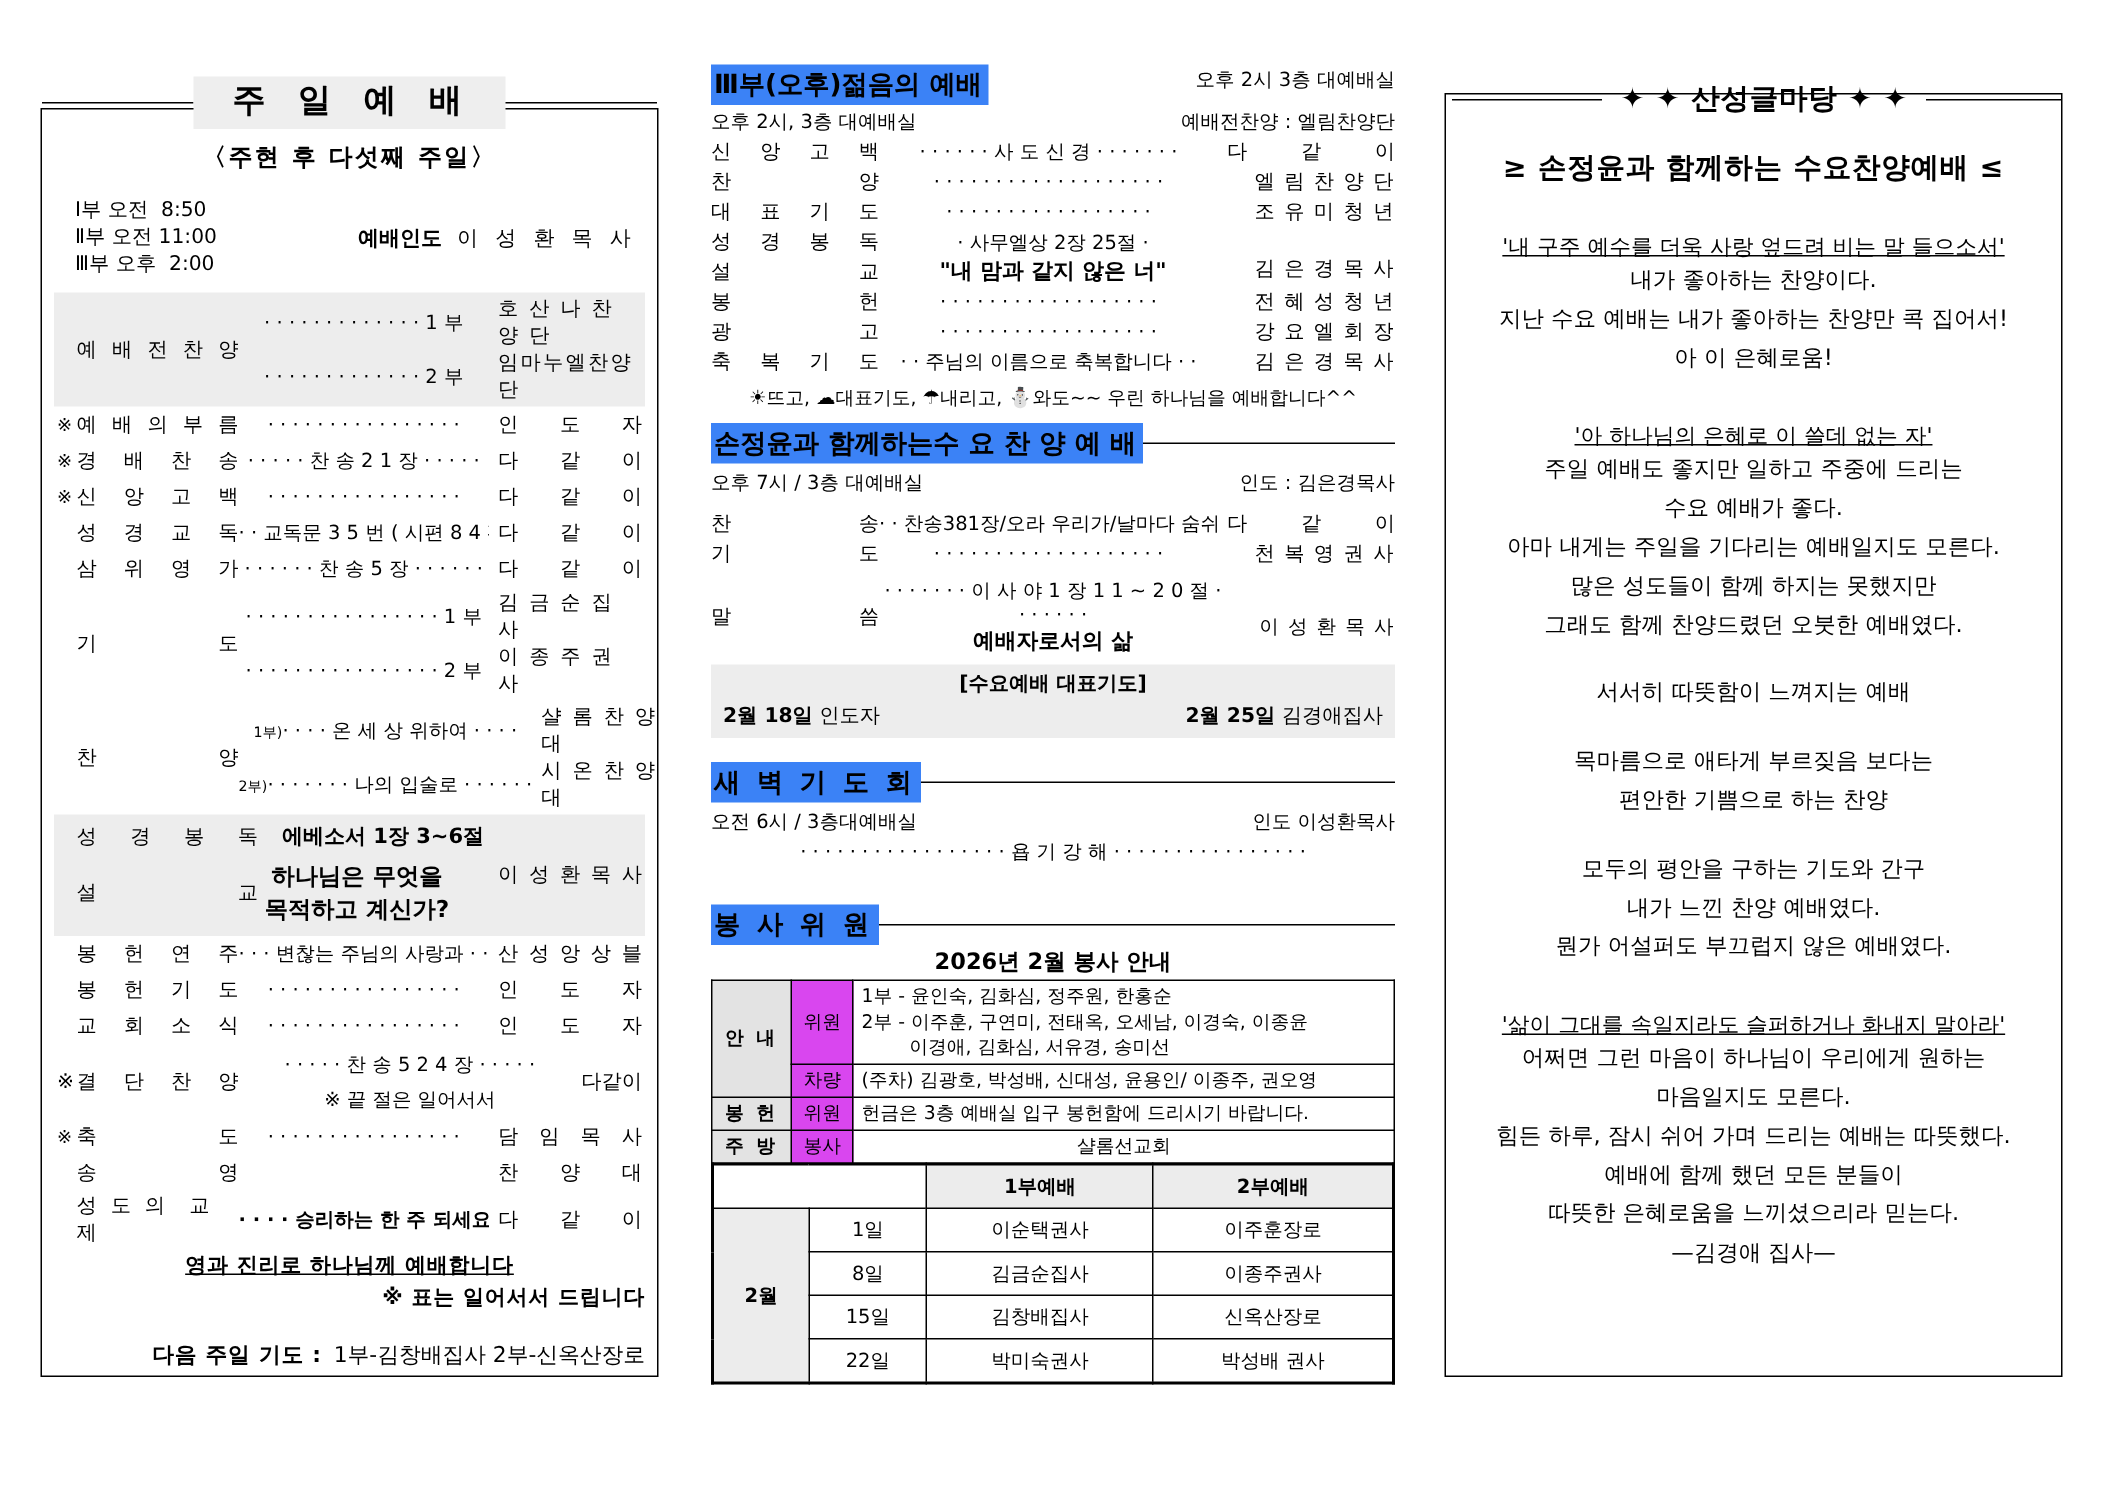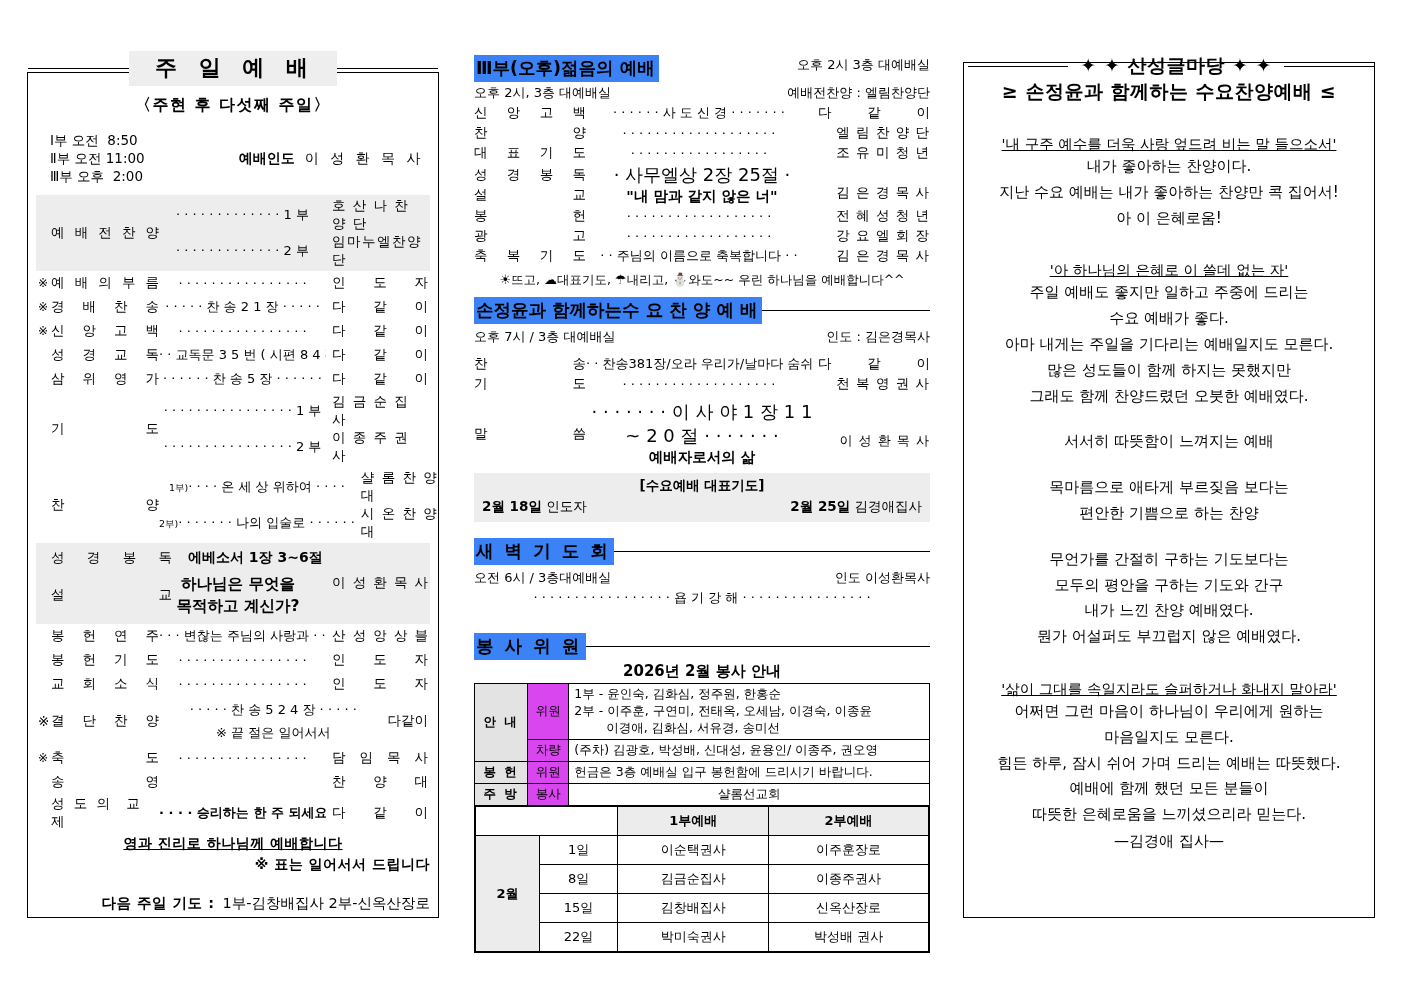--- a/index.html
+++ b/index.html
@@ -265,21 +265,21 @@
     min-height: 20px;
   }
   .mrow .t { flex: 0 0 112px; display: flex; justify-content: space-between; }
   .mrow .mid { flex: 1 1 auto; text-align: center; white-space: nowrap; overflow: hidden; font-size: 13px;}
   .mrow .who { flex: 0 0 112px; display: flex; justify-content: space-between; padding-left: 6px; }
   .mrow .who.tight { justify-content: flex-end; letter-spacing: 1px; }
 
   .mgrp { display: flex; align-items: center; font-size: 13.5px; }
   .mgrp .t { flex: 0 0 112px; display: flex; justify-content: space-between; }
   .mgrp .stack { flex: 1 1 auto; }
-  .mgrp .stack .l1 { text-align: center; font-size: 18px; }
+  .mgrp .stack .l1 { text-align: center; font-size: 13px; }
   .mgrp .stack .l2 { text-align: center; font-weight: bold; font-size: 14.5px; }
 
   .emoji-line {
     text-align: center;
     font-size: 12.5px;
     margin-top: 6px;
     margin-bottom: 8px;
   }
   .emoji-line .ic { font-size: 13px; }
 
@@ -365,21 +365,21 @@
     font-size: 19px;
     font-weight: bold;
     white-space: nowrap;
     padding: 0 12px;
     letter-spacing: 0.5px;
   }
   .r-heading {
     text-align: center;
     font-size: 19px;
     font-weight: bold;
-    margin-top: 16px;
+    margin-top: 36px;
     letter-spacing: 0.5px;
   }
   .r-quote {
     text-align: center;
     font-size: 14.5px;
     text-decoration: underline;
     margin-top: 30px;
   }
   .r-line {
     text-align: center;
@@ -688,21 +688,21 @@
     <div class="bold-c">※ 표는 일어서서 드립니다</div>
 
     <div class="next-prayer">
       <span class="k">다음 주일 기도 :</span><span class="v">1부-김창배집사   2부-신옥산장로</span>
     </div>
   </div>
 
   <div id="mid-col">
 
     <div>
-      <div class="mid-toprow" style="margin-top:16px;align-items:flex-end;">
+      <div class="mid-toprow" style="margin-top:4px;align-items:flex-end;">
         <span style="visibility:hidden;">.</span>
         <span>오후 2시 3층 대예배실</span>
       </div>
       <div class="sec-head" style="margin-top:-20px;">
         <div class="hdr">Ⅲ부(오후)젊음의  예배</div>
       </div>
       <div class="mid-subrow" style="margin-top:0;">
         <span>오후 2시, 3층 대예배실</span>
         <span>예배전찬양 : 엘림찬양단</span>
       </div>
@@ -953,21 +953,20 @@
         <div class="r-line">수요  예배가  좋다.</div>
         <div class="r-line">아마  내게는  주일을  기다리는  예배일지도  모른다.</div>
         <div class="r-line">많은  성도들이  함께  하지는  못했지만</div>
         <div class="r-line">그래도  함께  찬양드렸던  오붓한  예배였다.</div>
         <div class="r-spacer"></div>
         <div class="r-line">서서히  따뜻함이  느껴지는  예배</div>
         <div class="r-spacer"></div>
         <div class="r-line">목마름으로  애타게  부르짖음  보다는</div>
         <div class="r-line">편안한  기쁨으로  하는  찬양</div>
         <div class="r-spacer"></div>
-        <div class="r-line">무언가를  간절히  구하는  기도보다는</div>
         <div class="r-line">모두의  평안을  구하는  기도와  간구</div>
         <div class="r-line">내가  느낀  찬양  예배였다.</div>
         <div class="r-line">뭔가  어설퍼도  부끄럽지  않은  예배였다.</div>
         <div class="r-quote">'삶이  그대를  속일지라도  슬퍼하거나  화내지  말아라'</div>
         <div class="r-line">어쩌면  그런  마음이  하나님이  우리에게  원하는</div>
         <div class="r-line">마음일지도  모른다.</div>
         <div class="r-line">힘든  하루,  잠시  쉬어  가며  드리는  예배는  따뜻했다.</div>
         <div class="r-line">예배에  함께  했던  모든  분들이</div>
         <div class="r-line">따뜻한  은혜로움을  느끼셨으리라  믿는다.</div>
       </div>

